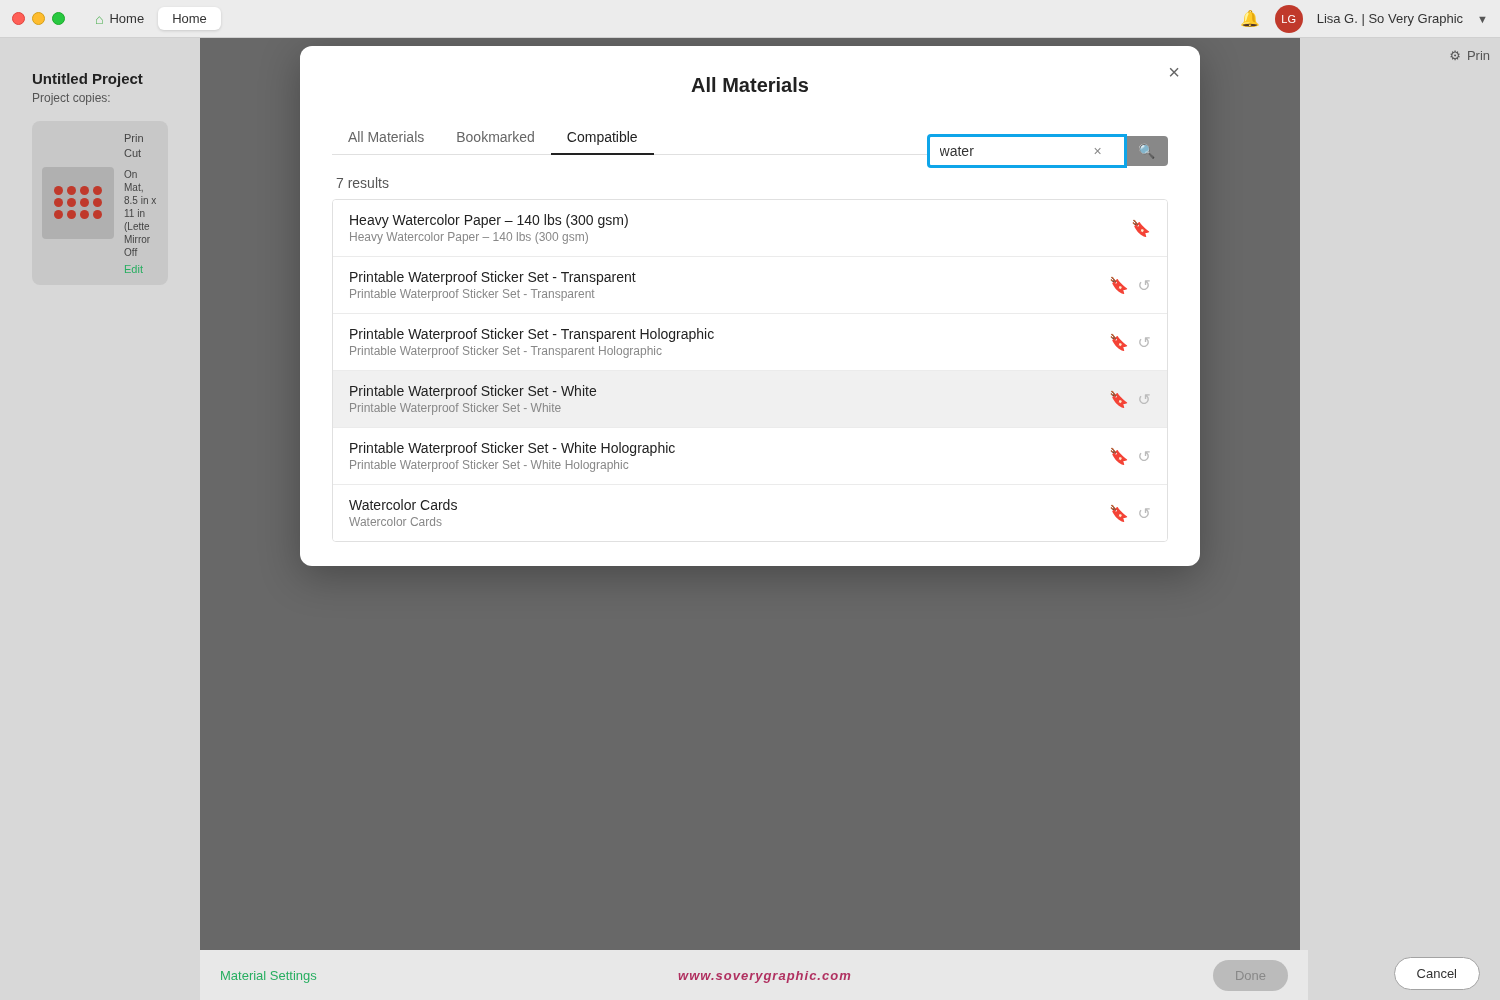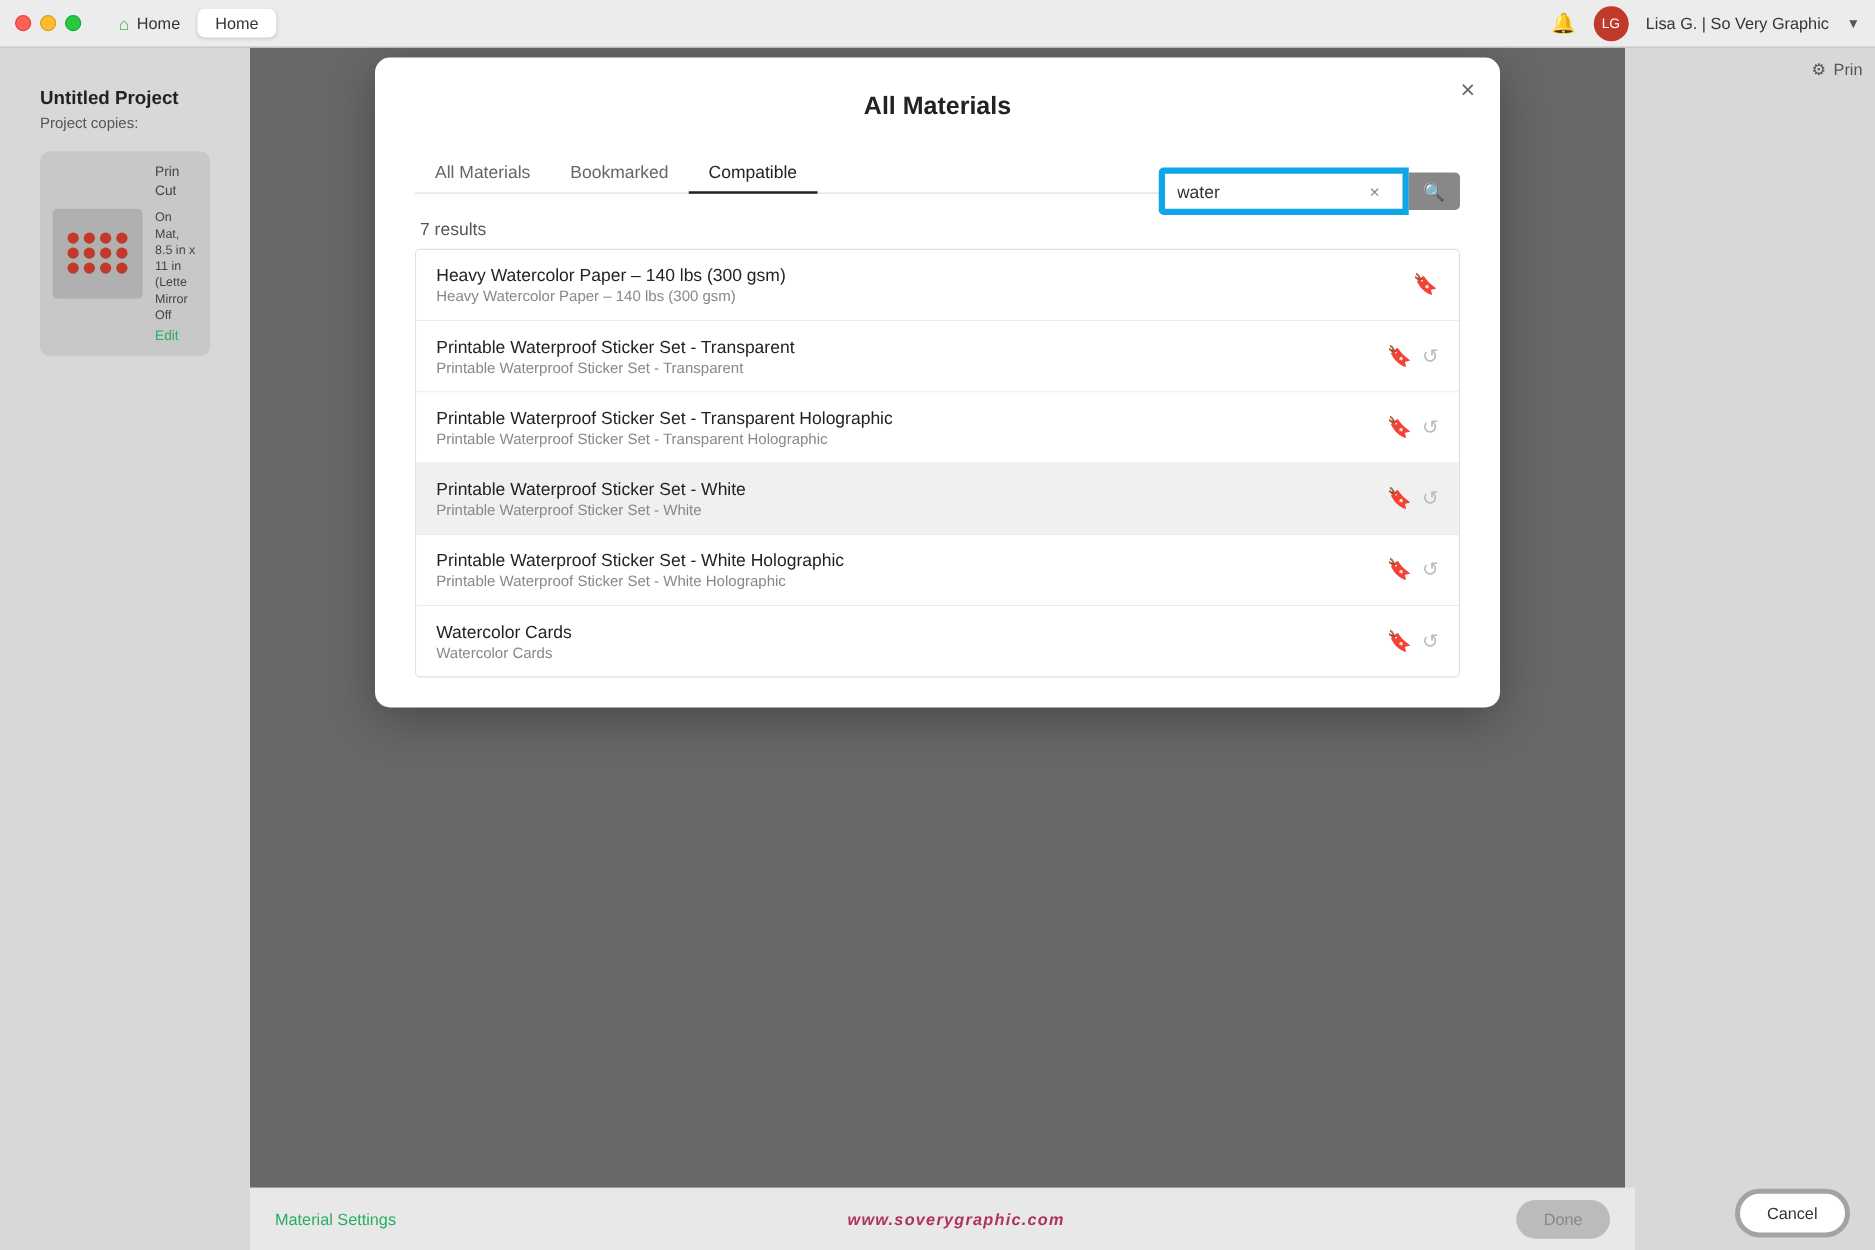--- a/index.html
+++ b/index.html
@@ -210,21 +210,21 @@
       cursor: pointer;
     }
 
     
     .cancel-btn {
       position: absolute;
       bottom: 10px;
       right: 20px;
       background: white;
       color: #333;
-      border: 4px solid #a3a3a3;
+      border: 1px solid #a3a3a3;
       padding: 8px 22px;
       border-radius: 20px;
       font-size: 13px;
       cursor: pointer;
     }
 
     
     .modal-overlay {
       position: absolute;
       left: 200px;
@@ -294,21 +294,21 @@
     .search-container {
       position: absolute;
       right: 32px;
       top: 88px;
       display: flex;
       align-items: center;
     }
     .search-input-wrapper {
       display: flex;
       align-items: center;
-      border: 5px solid #0ea5e9;
+      border: 3px solid #0ea5e9;
       border-radius: 4px 0 0 4px;
       padding: 6px 10px;
       width: 200px;
       background: white;
     }
     .search-input {
       border: none;
       outline: none;
       font-size: 14px;
       width: 150px;

